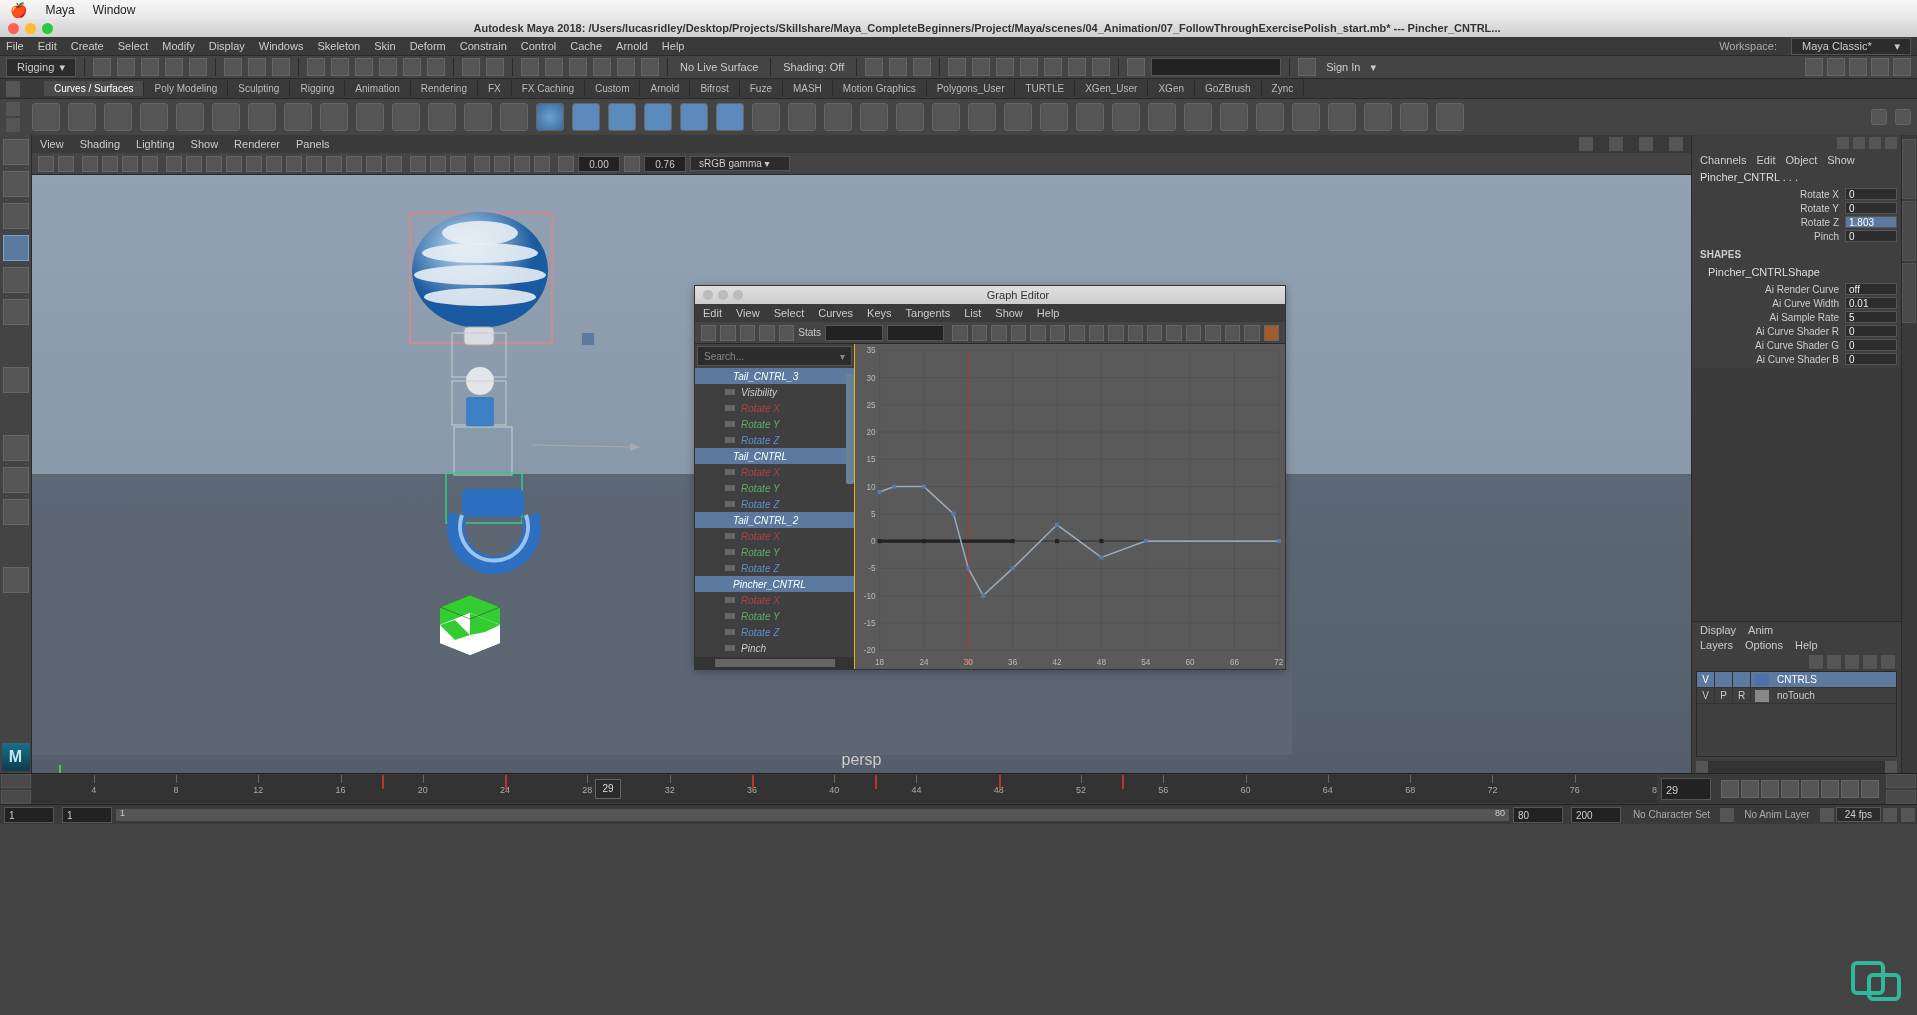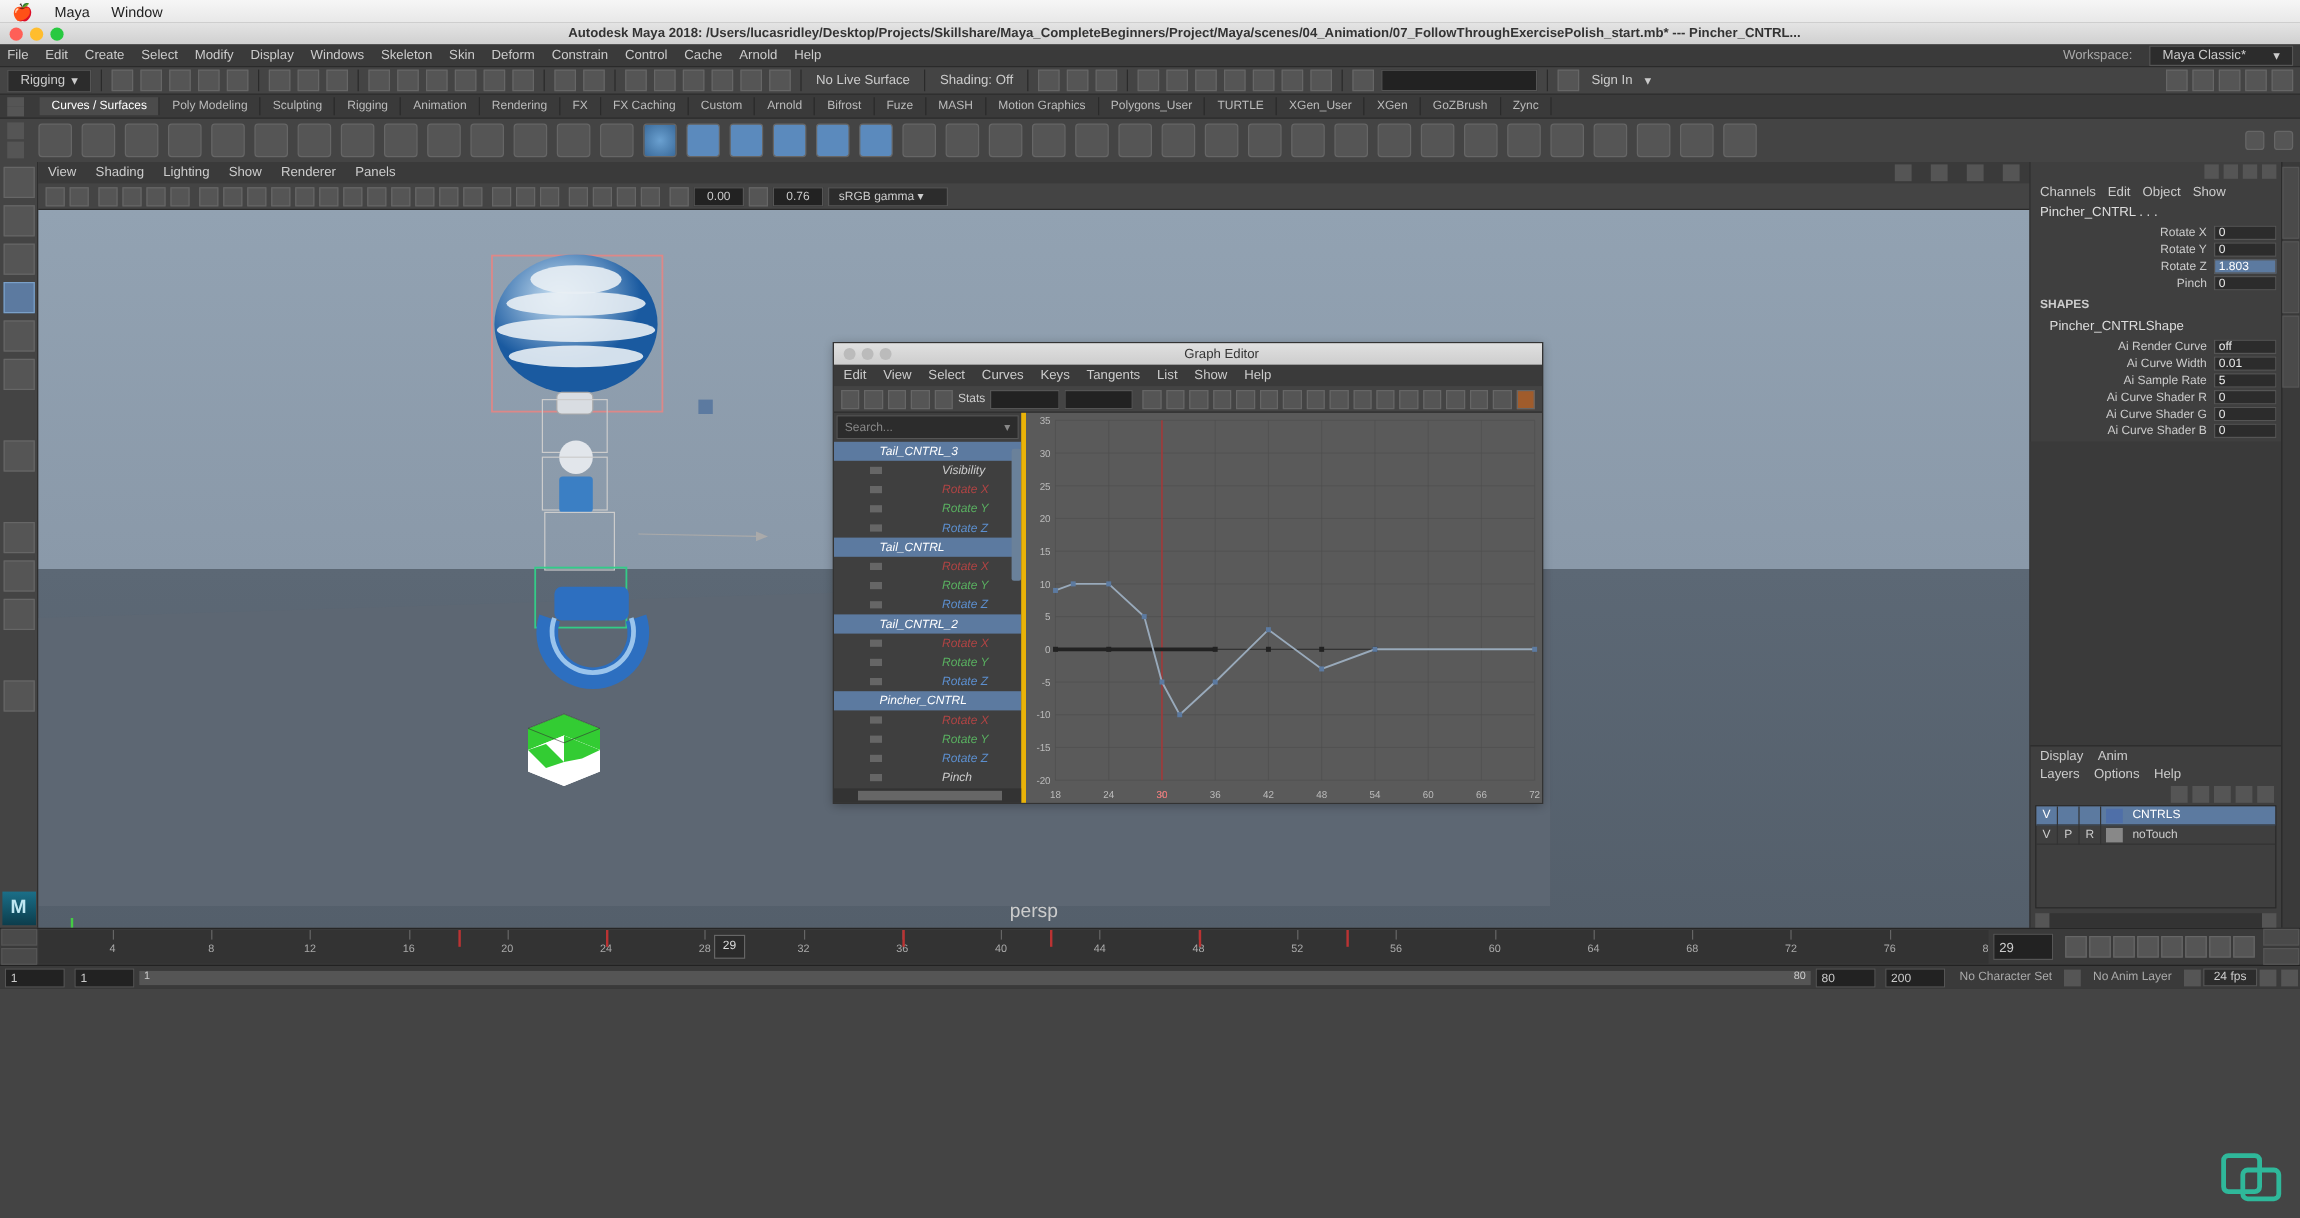--- a/index.html
+++ b/index.html
@@ -23,21 +23,21 @@
 .main-menu .ws-sel { background: #2c2c2c; border: 1px solid #555; padding: 1px 10px; min-width: 120px; display: inline-flex; justify-content: space-between; }
 
 .shelf-row { height: 24px; background: #444; border-top: 1px solid #2a2a2a; border-bottom: 1px solid #2a2a2a; display: flex; align-items: center; padding: 0 6px; gap: 6px; }
 .shelf-row .combo { background: #2c2c2c; border: 1px solid #555; padding: 2px 10px; min-width: 70px; display: inline-flex; justify-content: space-between; }
 .shelf-row .icon-btn { width: 18px; height: 18px; background: #555; border: 1px solid #666; }
 .shelf-row .sep { width: 1px; height: 18px; background: #2a2a2a; margin: 0 2px; }
 .shelf-row .txt { color: #ccc; padding: 0 4px; }
 .shelf-row .input-dark { background: #222; border: 1px solid #555; height: 18px; width: 130px; }
 .shelf-row .right { margin-left: auto; display: flex; gap: 4px; align-items: center; }
 
-.shelf-tabs { height: 20px; background: #3a3a3a; display: flex; align-items: center; padding: 0 6px; gap: 7px; font-size: 10px; border-bottom: 1px solid #2a2a2a; }
+.shelf-tabs { height: 20px; background: #3a3a3a; display: flex; align-items: center; padding: 0 6px; gap: 18px; font-size: 10px; border-bottom: 1px solid #2a2a2a; }
 .shelf-tabs .tab { padding: 2px 10px; border-right: 1px solid #2a2a2a; color: #bbb; }
 .shelf-tabs .tab.active { background: #4b4b4b; color: #fff; }
 
 .shelf-icons { height: 36px; background: #444; display: flex; align-items: center; padding: 0 6px; gap: 8px; }
 .shelf-icons .sicon { width: 28px; height: 28px; background: #555; border-radius: 3px; border: 1px solid #666; }
 .shelf-icons .small-stack { display: flex; flex-direction: column; gap: 2px; margin-right: 4px; }
 .shelf-icons .small-stack .sicon-sm { width: 14px; height: 14px; background: #555; }
 
 .workspace { display: flex; height: 638px; }
 
@@ -66,27 +66,27 @@
 .ge-titlebar .tl-btns { display:flex; gap:5px; margin: 0 8px; }
 .ge-titlebar .tl-btn { width:10px; height:10px; border-radius:50%; background:#bbb; }
 .ge-titlebar .title { flex:1; text-align:center; }
 .ge-menu { height:18px; background:#3a3a3a; display:flex; align-items:center; gap:14px; padding:0 8px; font-size:11px; }
 .ge-toolbar { height:22px; background:#444; border-bottom:1px solid #2a2a2a; display:flex; align-items:center; gap:4px; padding:0 6px; }
 .ge-toolbar .gbtn { width:16px; height:16px; background:#555; border:1px solid #666; }
 .ge-toolbar .label { font-size:10px; color:#ccc; }
 .ge-toolbar .ginput { background:#222; border:1px solid #555; width:60px; height:16px; }
 
 .ge-body { flex:1; display:flex; }
-.ge-outliner { width:160px; background:#3f3f3f; border-right:4px solid #eab308; display:flex; flex-direction:column; }
+.ge-outliner { width:160px; background:#3f3f3f; border-right:1px solid #eab308; display:flex; flex-direction:column; }
 .ge-search { height:20px; background:#2c2c2c; border:1px solid #555; margin:2px; display:flex; align-items:center; padding:0 6px; justify-content:space-between; font-size:10px; color:#888; }
 .ge-tree { flex:1; overflow:auto; font-size:10px; position:relative; }
 .ge-tree .scroll-thumb { position:absolute; right:0; top:6px; width:8px; height:110px; background:#6a819a; border-radius:2px; }
 .ge-node { height:16px; display:flex; align-items:center; padding-left:6px; }
 .ge-node.head { background:#5c7aa0; color:#fff; font-style:italic; padding-left:38px; }
-.ge-node.attr { padding-left:60px; font-style:italic;gap:44px; }
+.ge-node.attr { padding-left:60px; font-style:italic; }
 .ge-node.attr.rx { color:#b04444; }
 .ge-node.attr.ry { color:#59b060; }
 .ge-node.attr.rz { color:#5c8fcf; }
 .ge-node.attr .conn { width:10px; height:6px; background:#666; margin-right:6px; margin-left:-30px; }
 
 .ge-graph { flex:1; background:#5a5a5a; position:relative; }
 .ge-graph svg { width:100%; height:100%; }
 .ge-hscroll { height:12px; background:#333; display:flex; }
 .ge-hscroll .thumb { height:8px; background:#666; margin:2px; width:120px; margin-left:20px; }
 

